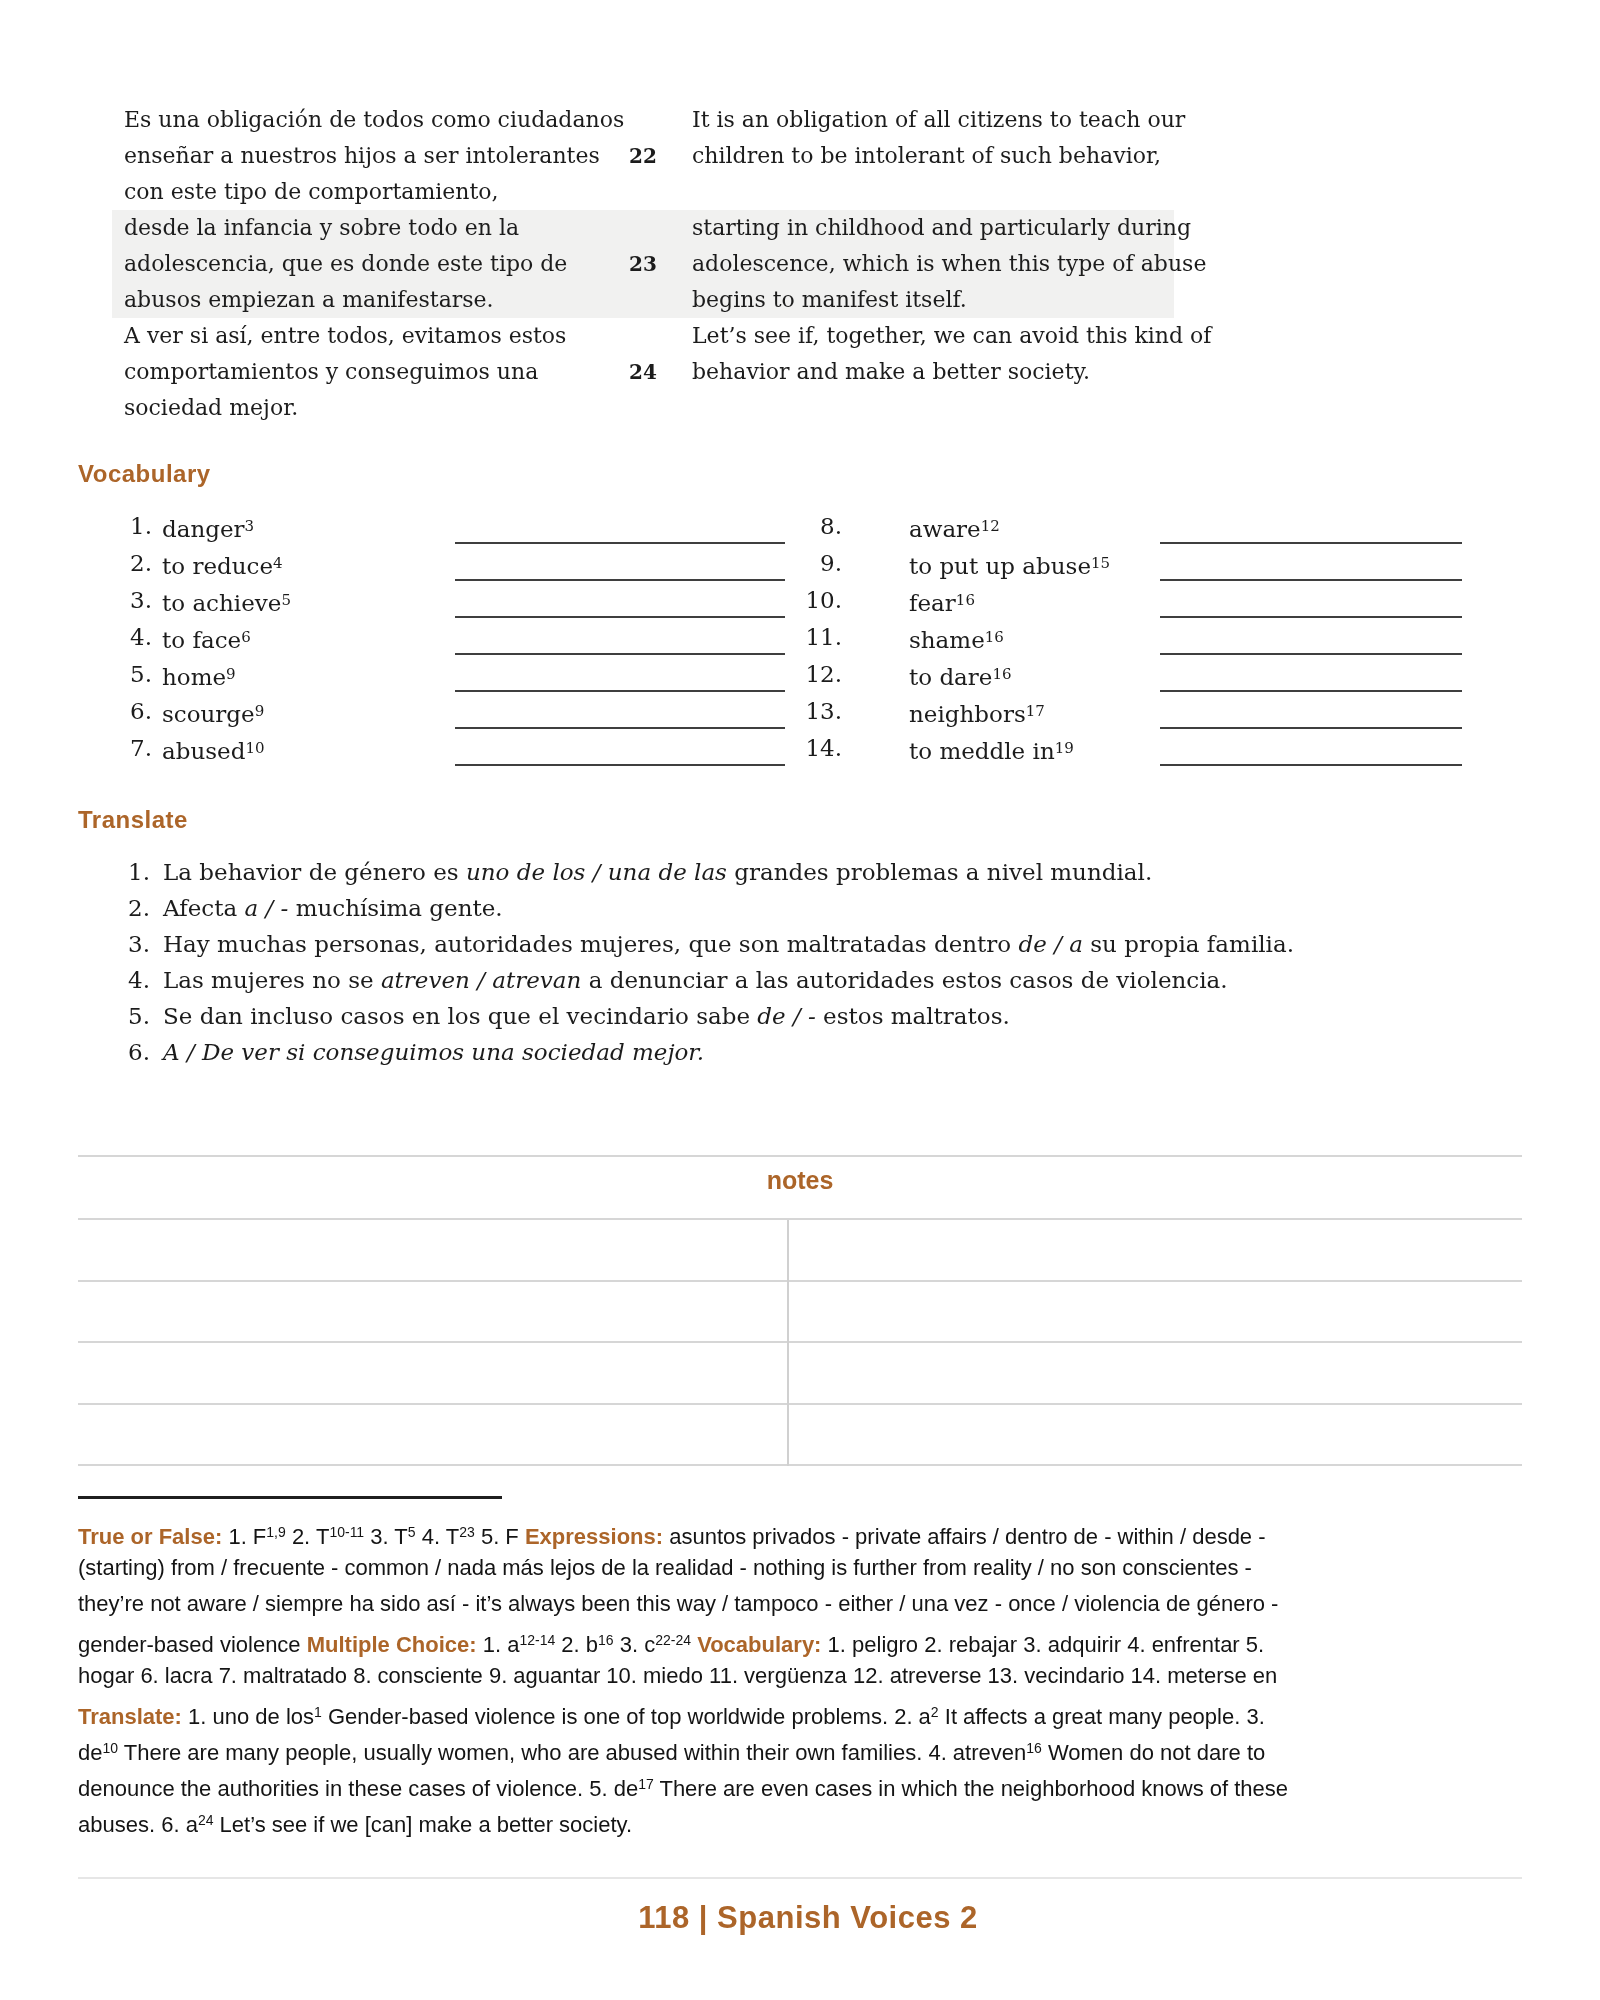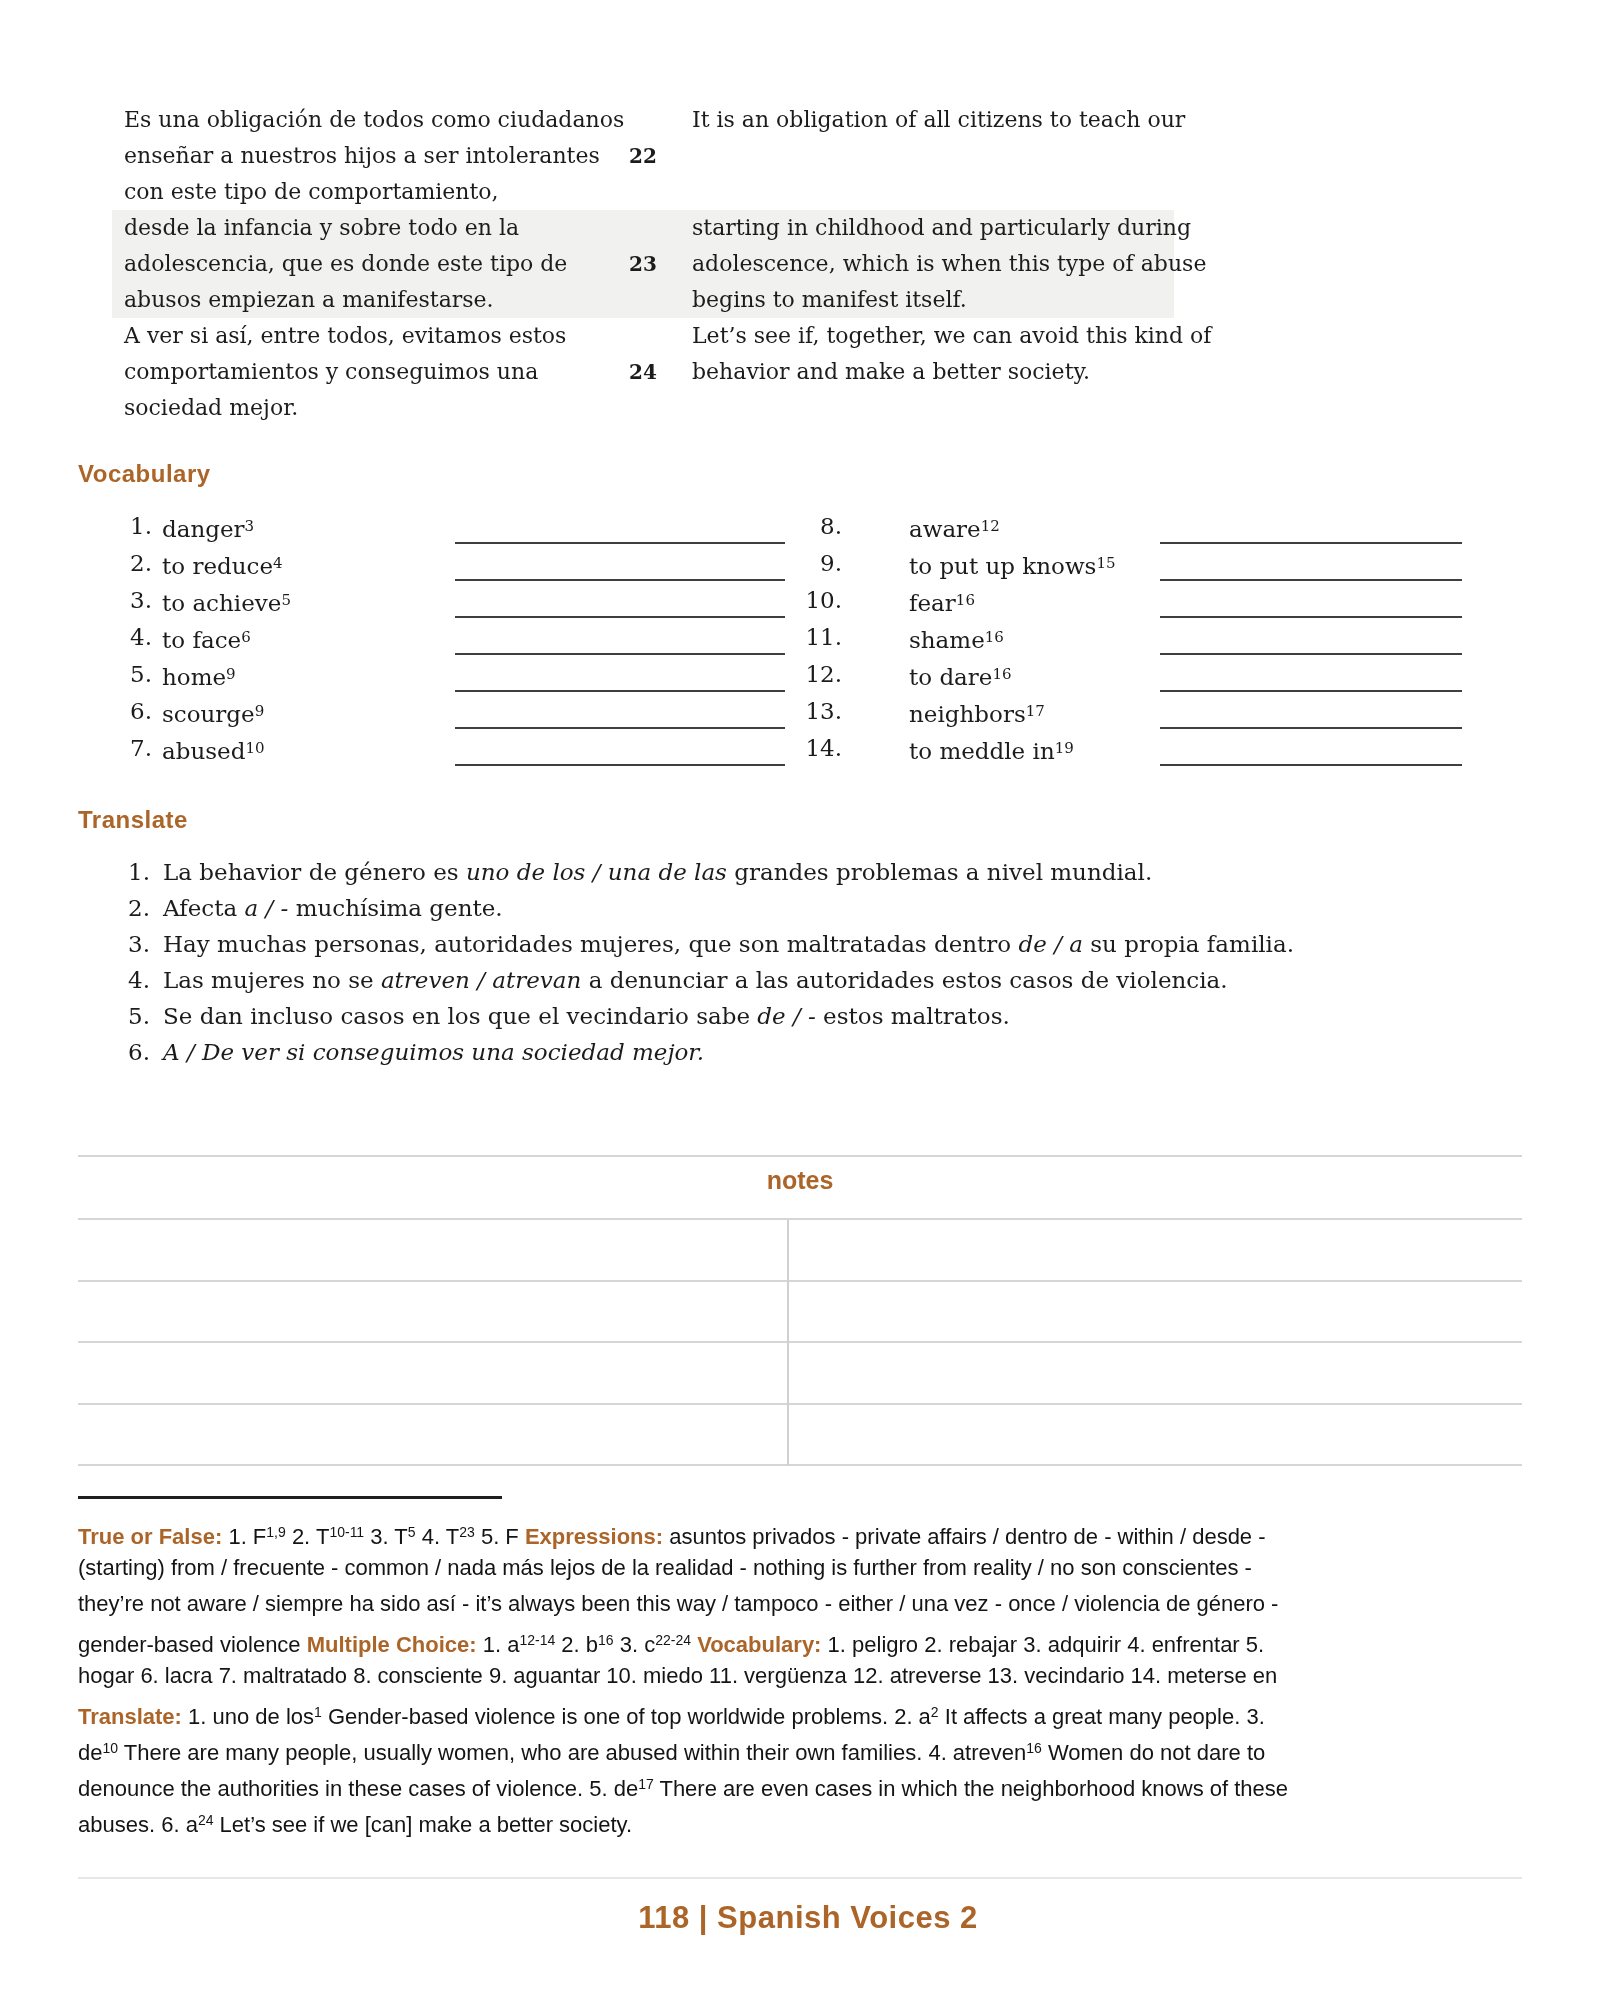--- a/index.html
+++ b/index.html
@@ -71,20 +71,21 @@
 
   <div id="reading">
       <div class="r-row">
         <span class="r-es">Es una obligación de todos como ciudadanos</span>
         <span class="r-num"></span>
         <span class="r-en">It is an obligation of all citizens to teach our</span>
       </div>
       <div class="r-row">
         <span class="r-es">enseñar a nuestros hijos a ser intolerantes</span>
         <span class="r-num">22</span>
+        <span class="r-en">children to be intolerant of such behavior,</span>
       </div>
       <div class="r-row">
         <span class="r-es">con este tipo de comportamiento,</span>
         <span class="r-num"></span>
         <span class="r-en"></span>
       </div>
       <div class="r-row hl">
         <span class="r-es">desde la infancia y sobre todo en la</span>
         <span class="r-num"></span>
         <span class="r-en">starting in childhood and particularly during</span>
@@ -124,21 +125,21 @@
         <div class="v-lineL"></div>
         <span class="v-numR">8.</span>
         <span class="v-wordR"><span class="v-wordR" style="position: static;">aware</span><span class="sup">12</span></span>
         <div class="v-lineR"></div>
       </div>
       <div class="v-row">
         <span class="v-numL">2.</span>
         <span class="v-wordL"><span class="v-wordL" style="position: static;">to reduce</span><span class="sup">4</span></span>
         <div class="v-lineL"></div>
         <span class="v-numR">9.</span>
-        <span class="v-wordR"><span class="v-wordR" style="position: static;">to put up knows</span><span class="sup">15</span></span>
+        <span class="v-wordR"><span class="v-wordR" style="position: static;">to put up abuse</span><span class="sup">15</span></span>
         <div class="v-lineR"></div>
       </div>
       <div class="v-row">
         <span class="v-numL">3.</span>
         <span class="v-wordL"><span class="v-wordL" style="position: static;">to achieve</span><span class="sup">5</span></span>
         <div class="v-lineL"></div>
         <span class="v-numR">10.</span>
         <span class="v-wordR"><span class="v-wordR" style="position: static;">fear</span><span class="sup">16</span></span>
         <div class="v-lineR"></div>
       </div>

